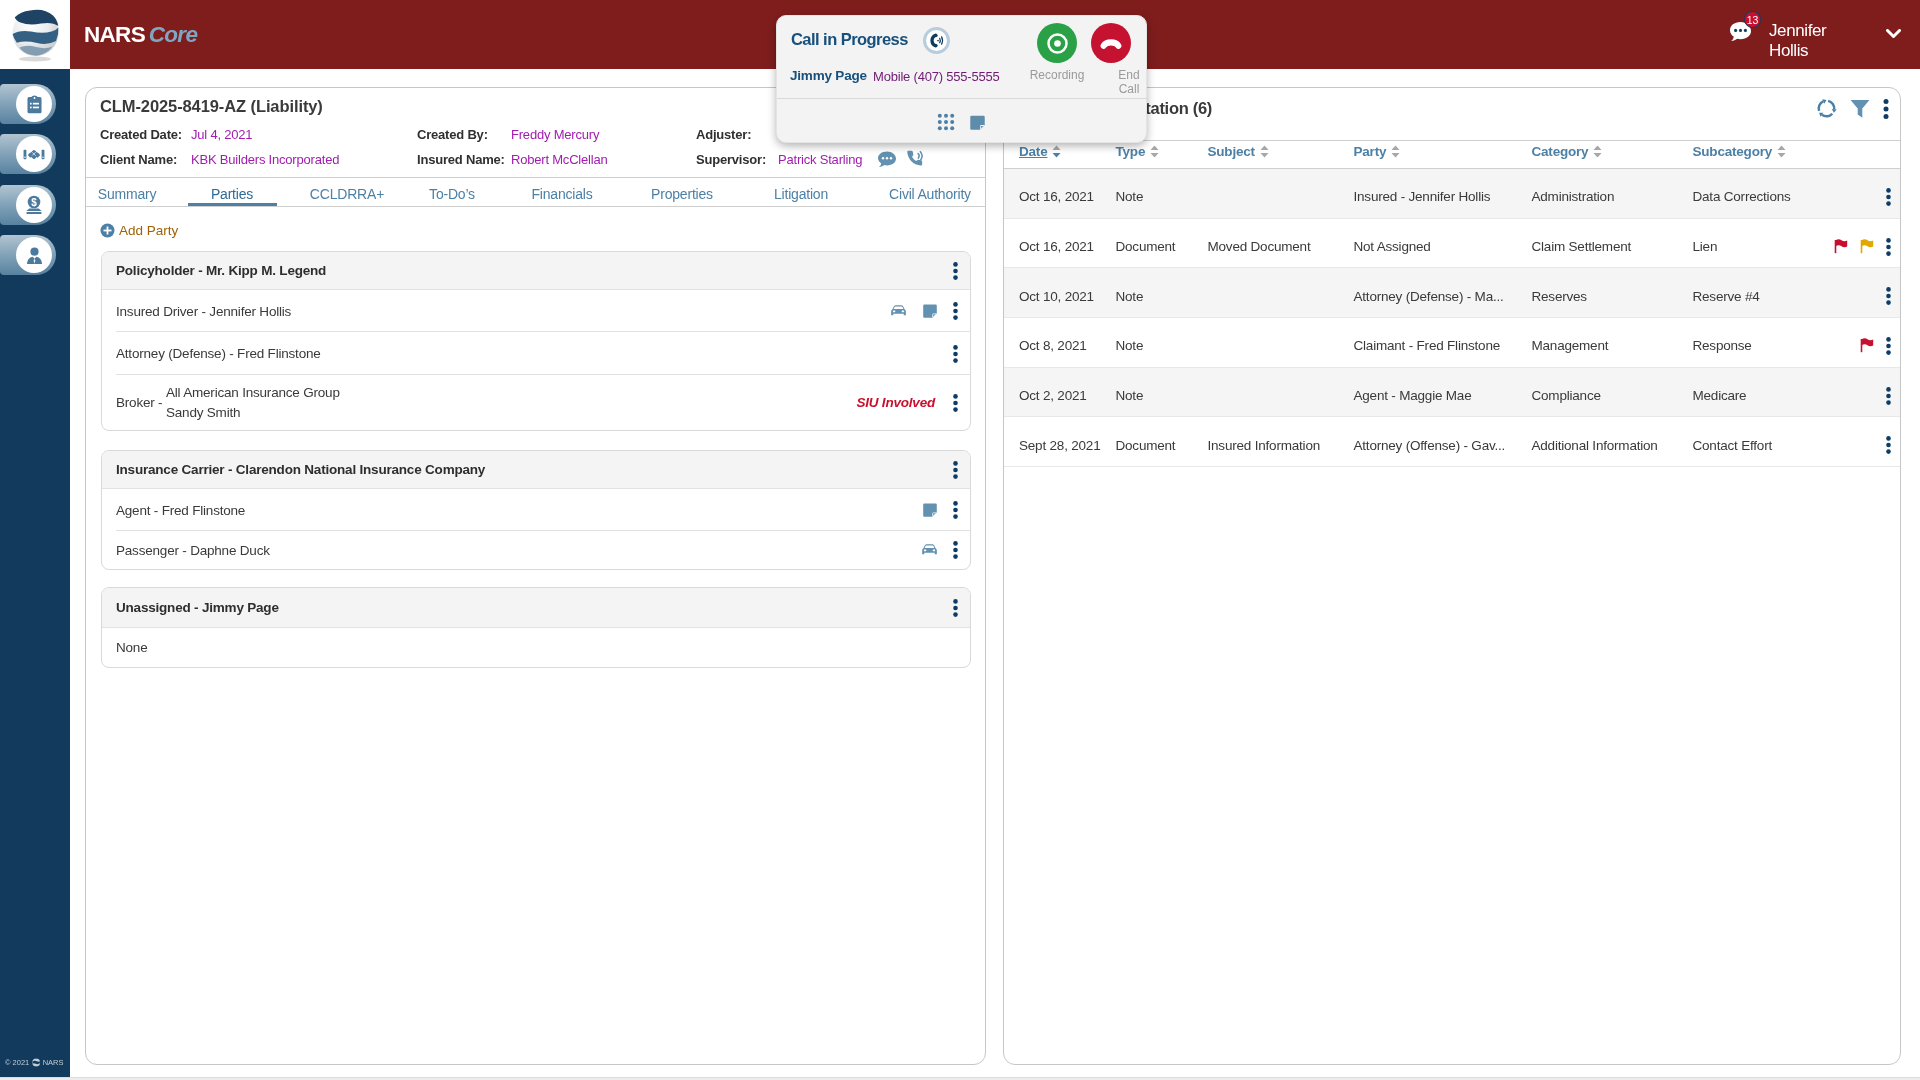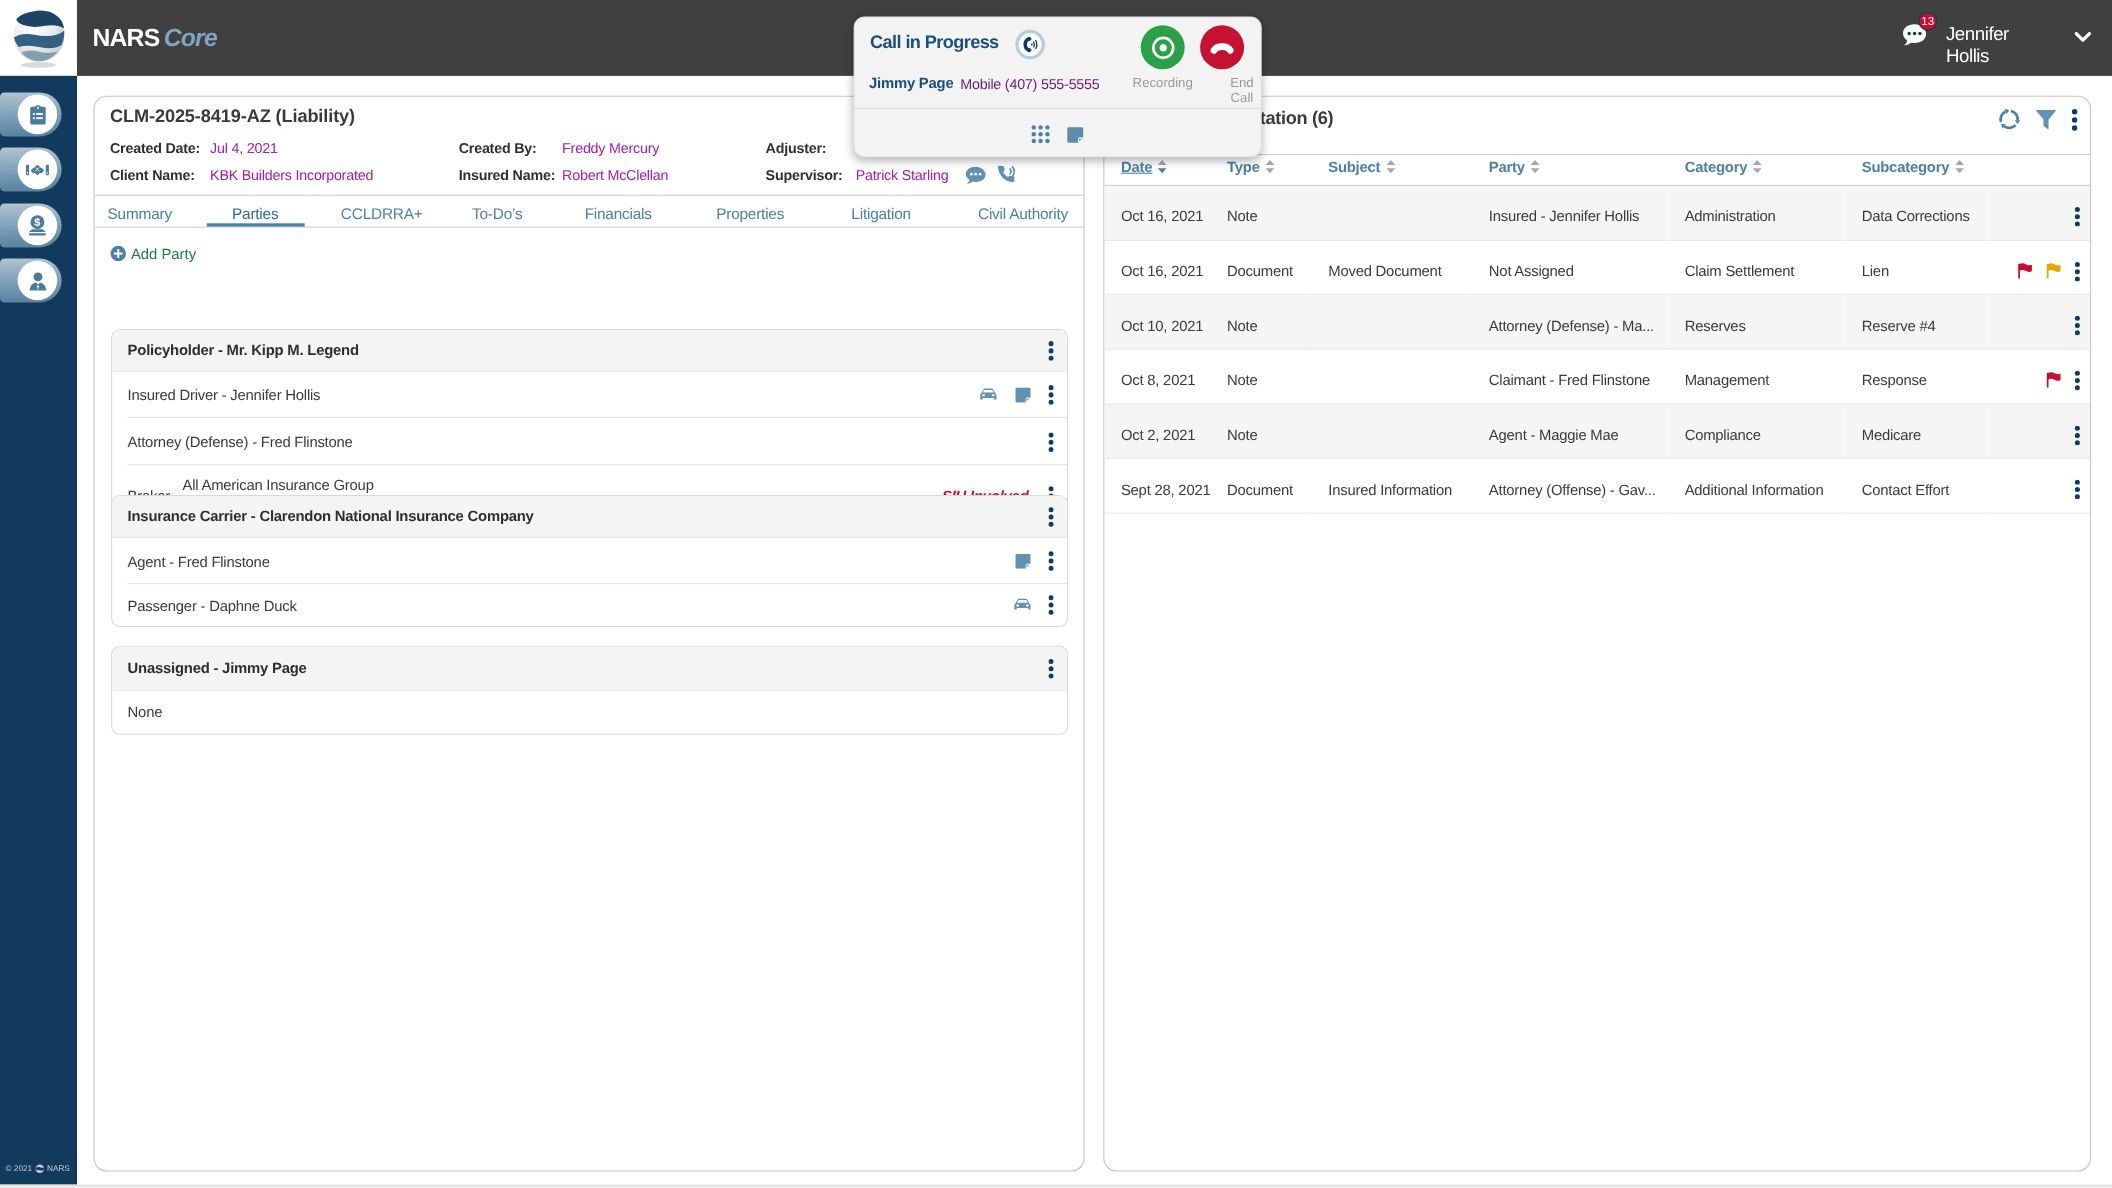--- a/index.html
+++ b/index.html
@@ -1,20 +1,20 @@
 <!DOCTYPE html>
 <html><head>
 <meta charset="utf-8">
 <style>
   * { margin:0; padding:0; box-sizing:border-box; }
   html,body { width:1920px; height:1080px; overflow:hidden; background:#fff;
     font-family:"Liberation Sans", sans-serif; }
 
   
-  #topbar { position:absolute; left:0; top:0; width:1920px; height:69px; background:#404040; }
+  #topbar { position:absolute; left:0; top:0; width:1920px; height:69px; background:#7f1d1d; }
   #logobox { position:absolute; left:0; top:0; width:70px; height:69px; background:#fff; }
   #brand { position:absolute; left:84px; top:0; height:69px; line-height:69px;
     font-size:22.5px; letter-spacing:-0.7px; }
   #brand .n { color:#fff; font-weight:bold; }
   #brand .c { color:#7ea6c3; font-style:italic; font-weight:bold; }
   #user { position:absolute; left:0; top:0; width:1800px; height:69px; pointer-events:none; }
   #username { position:absolute; left:1769px; top:21px; font-size:17px; letter-spacing:-0.4px;
     color:#fff; }
 
   
@@ -42,21 +42,21 @@
 
   
   .tab { position:absolute; top:98px; font-size:14px; color:#4d80a6; letter-spacing:-0.2px;
     transform:translateX(-50%); white-space:nowrap; }
   .tab.active { color:#2f6b95; }
   #tabline { position:absolute; left:0; top:118px; width:899px; border-top:1px solid #cfcfcf; }
   #tabul { position:absolute; left:102px; top:115px; width:89px; height:3px; background:#4d80a6; }
 
   
   #addparty { position:absolute; left:14px; top:135px; display:flex; align-items:center; gap:4px;
-    color:#15803d; font-size:13.5px; }
+    color:#a16207; font-size:13.5px; }
 
   
   .card { position:absolute; left:15px; width:870px; border:1px solid #d9d9d9; border-radius:8px;
     background:#fff; }
   .chead { height:38px; background:#f4f4f4; border-bottom:1px solid #e2e2e2;
     border-radius:8px 8px 0 0; display:flex; align-items:center; padding:0 12px 0 14px;
     font-size:13.5px; font-weight:bold; color:#2e2e2e; letter-spacing:-0.2px; }
   .crow { display:flex; align-items:center; padding:0 12px 0 14px; font-size:13.5px;
     color:#3a3a3a; letter-spacing:-0.2px; }
   .crow { position:relative; }
@@ -250,21 +250,21 @@
 
   <div id="addparty">
     <svg width="15" height="15" viewBox="0 0 15 15">
         <circle cx="7.5" cy="7.5" r="7" fill="#4d80a6"></circle>
       <rect x="3.5" y="6.6" width="8" height="1.8" fill="#fff"></rect>
         <rect x="6.6" y="3.5" width="1.8" height="8" fill="#fff"></rect>
       </svg>
     <span>Add Party</span>
   </div>
 
-  <div class="card" style="top:163px;margin-top:48px;">
+  <div class="card" style="top:163px;">
     <div class="chead">Policyholder - Mr. Kipp M. Legend
       <svg class="kebab" viewBox="0 0 5 18">
           <g fill="#0d3c66">
             <circle cx="2.5" cy="2.4" r="2.3"></circle>
             <circle cx="2.5" cy="9" r="2.3"></circle>
             <circle cx="2.5" cy="15.6" r="2.3"></circle>
           </g>
         </svg>
     </div>
     <div class="crow" style="height:42px;">Insured Driver - Jennifer Hollis<span class="spacer"></span>

